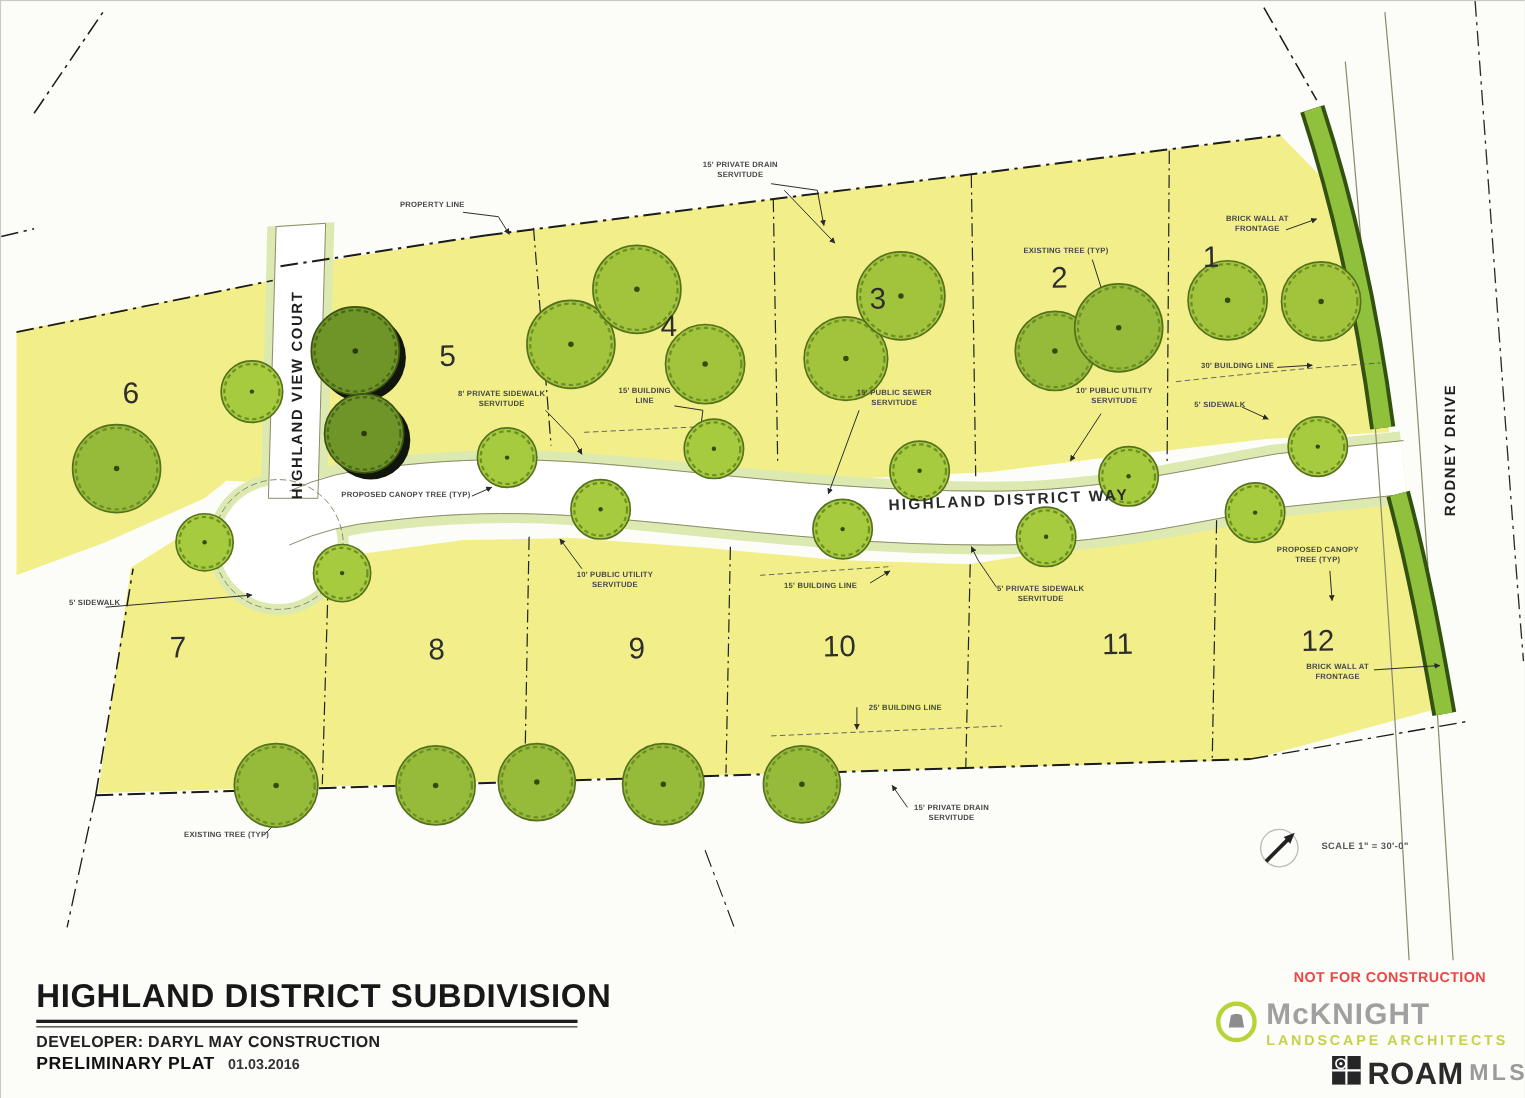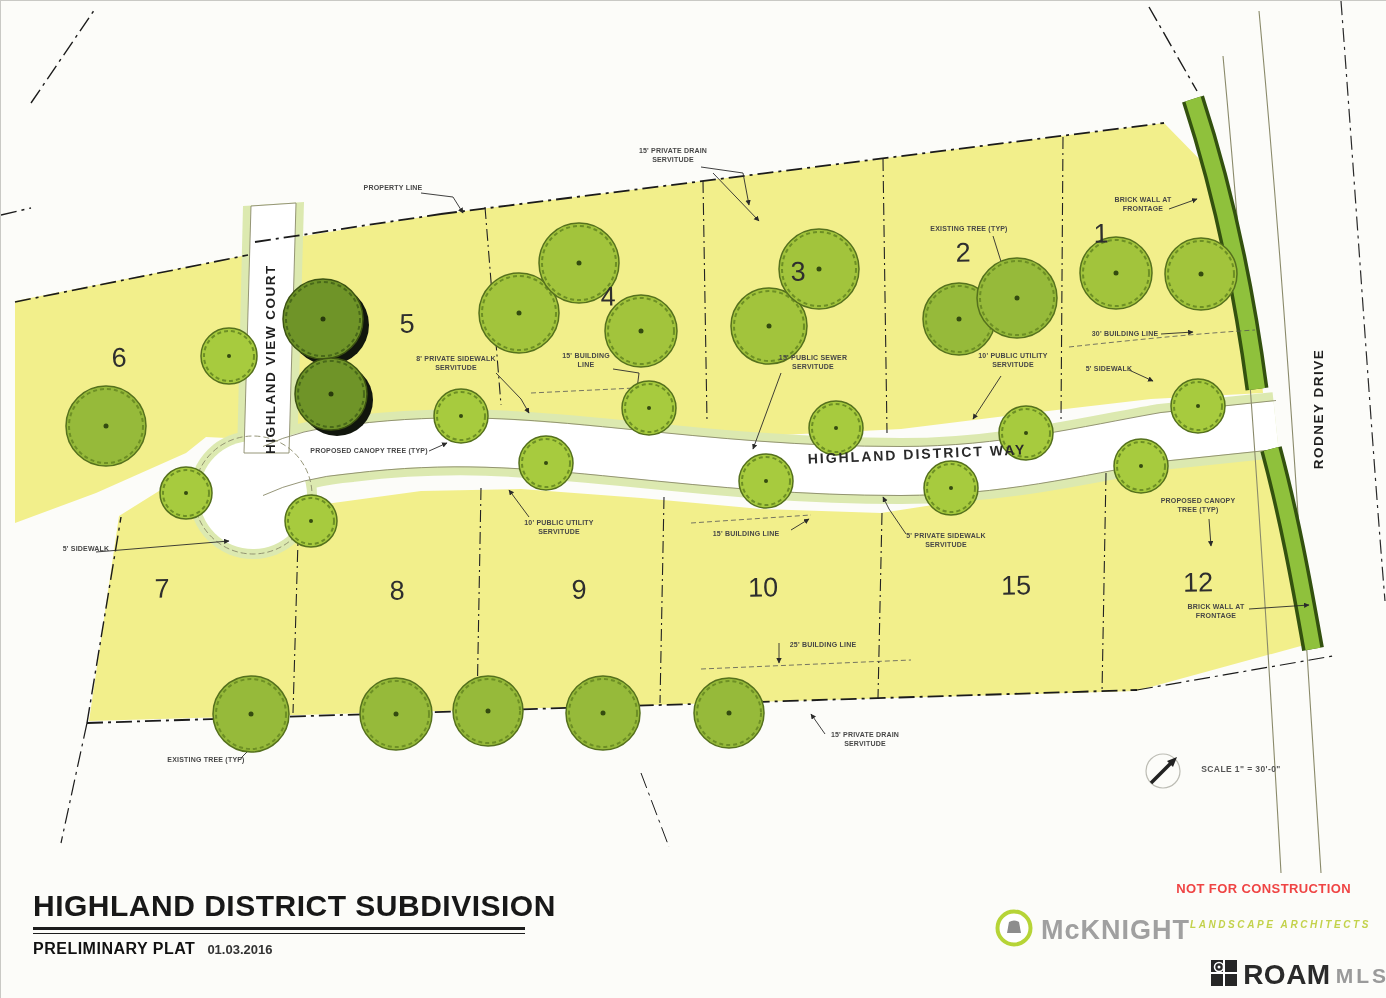--- a/index.html
+++ b/index.html
@@ -22,23 +22,23 @@
   .titleblock{position:absolute;left:32px;top:888px;width:560px;}
   .tb-title{font-size:30px;font-weight:bold;color:#181818;letter-spacing:.5px;white-space:nowrap;}
   .tb-rule{width:492px;border-top:3px solid #1d1d1d;border-bottom:1px solid #1d1d1d;height:3px;margin:4px 0 6px 0;}
   .tb-dev{font-size:14.5px;font-weight:bold;color:#222;letter-spacing:.3px;}
   .tb-plat{margin-top:3px;display:flex;align-items:baseline;gap:12px;}
   .tb-plat-type{font-size:16px;font-weight:800;color:#111;letter-spacing:.5px;}
   .tb-date{font-size:13px;font-weight:600;color:#333;}
   
   .nfc{position:absolute;right:36px;top:880px;font-size:13px;font-weight:800;color:#ef4444;letter-spacing:.4px;}
   .mck{position:absolute;right:16px;top:908px;display:flex;align-items:center;gap:8px;}
-  .mck-txt{display:flex;flex-direction:row;justify-content:flex-end;}
+  .mck-txt{display:flex;flex-direction:column;justify-content:flex-end;}
   .mck-name{font-size:27px;color:#a0a0a0;letter-spacing:1px;font-weight:600;line-height:1;}
-  .mck-tag{font-size:10px;color:#c3d24b;letter-spacing:2.6px;font-weight:bold;margin-top:2px;font-style:italic;}
+  .mck-tag{font-size:13px;color:#c3d24b;letter-spacing:2.6px;font-weight:bold;margin-top:2px;}
   .roam{position:absolute;right:-2px;top:958px;display:flex;align-items:center;gap:5px;}
   .roam-name{font-size:28px;font-weight:800;color:#2a2a2a;letter-spacing:.5px;line-height:1;}
   .roam-suffix{font-size:21px;font-weight:600;color:#9a9a9a;letter-spacing:3px;line-height:1;}
 </style>
 </head>
 <body>
 
 <div class="page">
 
   <div class="plat">
@@ -313,21 +313,21 @@
     <div class="lotnum" style="left:1100px;top:233px;">1</div>
     <div class="lotnum" style="left:962px;top:252px;">2</div>
     <div class="lotnum" style="left:797px;top:271px;">3</div>
     <div class="lotnum" style="left:607px;top:296px;">4</div>
     <div class="lotnum" style="left:406px;top:323px;">5</div>
     <div class="lotnum" style="left:118px;top:357px;">6</div>
     <div class="lotnum" style="left:161px;top:588px;">7</div>
     <div class="lotnum" style="left:396px;top:590px;">8</div>
     <div class="lotnum" style="left:578px;top:589px;">9</div>
     <div class="lotnum" style="left:762px;top:587px;">10</div>
-    <div class="lotnum" style="left:1015px;top:585px;">15</div>
+    <div class="lotnum" style="left:1015px;top:585px;">11</div>
     <div class="lotnum" style="left:1197px;top:582px;text-align:center;">12</div>
 
     <div class="ann" style="left:392px;top:187px;">PROPERTY LINE</div>
     <div class="ann" style="left:672px;top:155px;">15' PRIVATE DRAIN
 SERVITUDE</div>
     <div class="ann" style="left:455px;top:363px;">8' PRIVATE SIDEWALK
 SERVITUDE</div>
     <div class="ann" style="left:585px;top:360px;">15' BUILDING
 LINE</div>
     <div class="ann" style="left:368px;top:450px;">PROPOSED CANOPY TREE (TYP)</div>
@@ -354,20 +354,21 @@
 SERVITUDE</div>
     <div class="ann" style="left:205px;top:759px;">EXISTING TREE (TYP)</div>
     <div class="ann" style="left:85px;top:548px;">5' SIDEWALK</div>
 
     <div class="scale-note" style="left:1240px;top:768px;">SCALE 1" = 30'-0"</div>
   </div>
 
   <div class="titleblock">
     <div class="tb-title">HIGHLAND DISTRICT SUBDIVISION</div>
     <div class="tb-rule"></div>
+    <div class="tb-dev">DEVELOPER: DARYL MAY CONSTRUCTION</div>
     <div class="tb-plat">
       <span class="tb-plat-type">PRELIMINARY PLAT</span>
       <span class="tb-date">01.03.2016</span>
     </div>
   </div>
 
   <div class="nfc">NOT FOR CONSTRUCTION</div>
 
   <div class="mck">
     <span>

